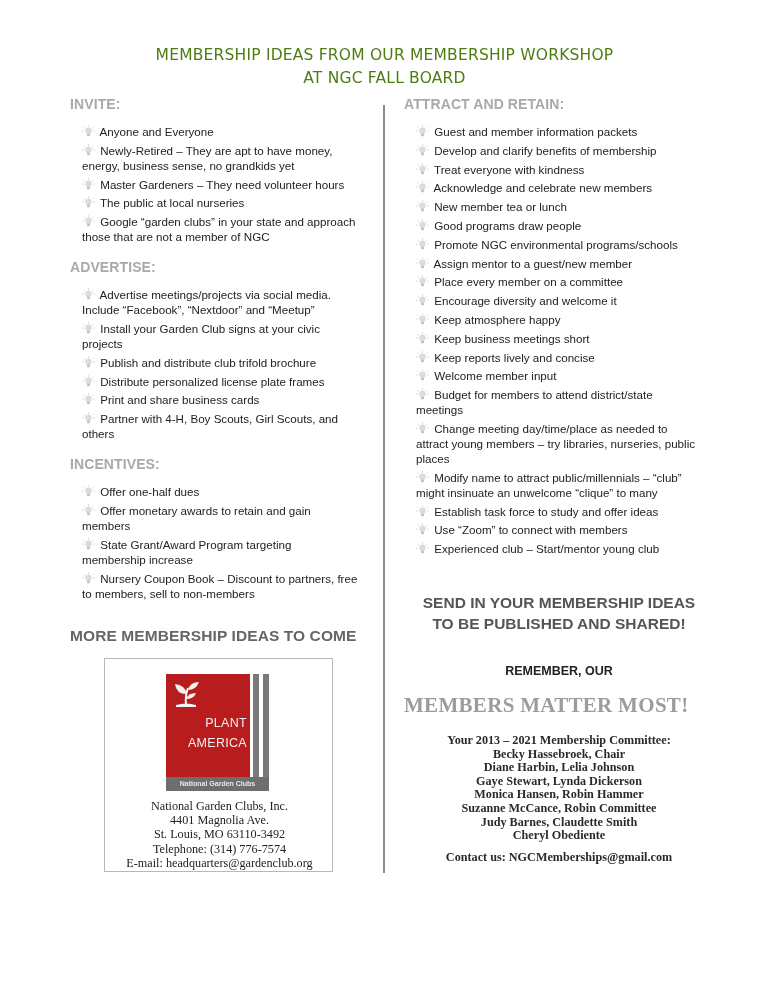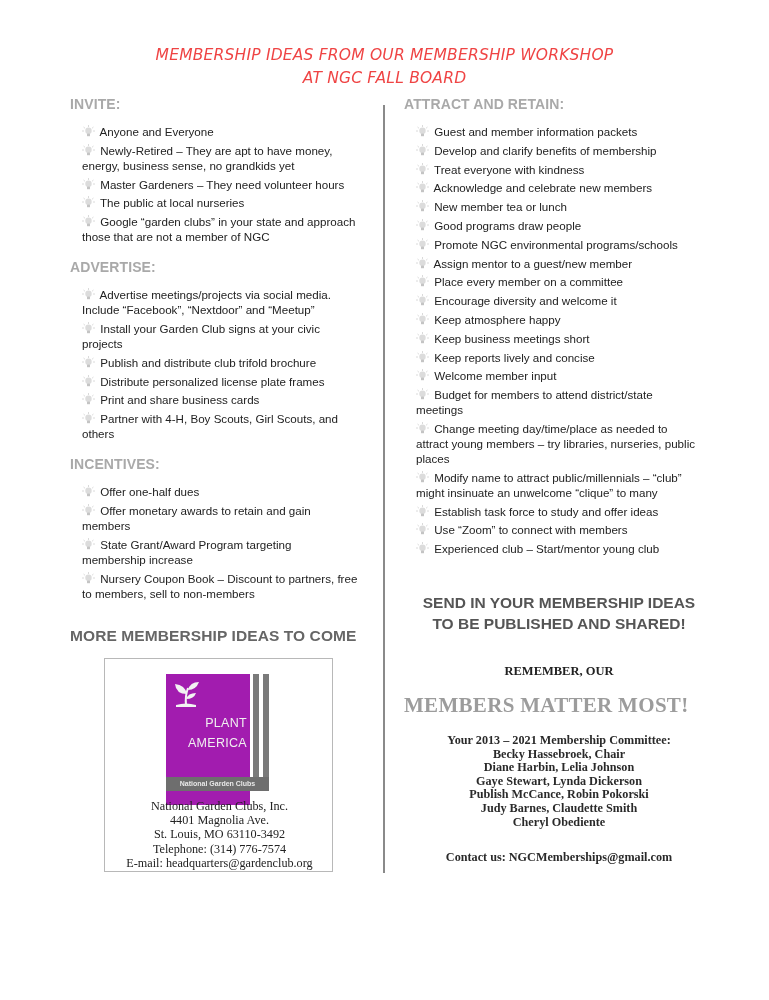--- a/index.html
+++ b/index.html
@@ -1,42 +1,42 @@
 <!DOCTYPE html>
 <html><head>
 <meta charset="utf-8">
 <style>
   html, body { margin: 0; padding: 0; background: #ffffff; }
   body { width: 769px; height: 1000px; position: relative; overflow: hidden; color: #1e1e1e; font-family: "Liberation Sans", sans-serif; }
-  .title { position: absolute; top: 44px; left: 0; width: 769px; text-align: center; font-family: "DejaVu Sans", sans-serif; font-size: 15.5px; line-height: 23px; color: #ef4444; letter-spacing: 0.2px; font-style: italic; }
+  .title { position: absolute; top: 44px; left: 0; width: 769px; text-align: center; font-family: "DejaVu Sans", sans-serif; font-size: 15.5px; line-height: 23px; color: #4d7c0f; letter-spacing: 0.2px; }
   .col { position: absolute; top: 96px; }
   .col-left { left: 70px; width: 300px; }
   .col-right { left: 404px; width: 310px; }
   .divider { position: absolute; left: 383px; top: 105px; width: 2px; height: 768px; background: #8a8a8a; }
   .section-head { font-family: "Liberation Sans", sans-serif; font-weight: bold; font-size: 14px; color: #a9a9a9; margin: 0 0 3px 0; letter-spacing: 0.1px; }
   .items { list-style: none; margin: 12px; padding: 0; }
   .item { font-size: 11.6px; line-height: 15px; margin-bottom: 3.8px; color: #222; position: relative; }
   .bulb { display: inline-block; width: 13px; height: 12px; vertical-align: -1px; margin-right: 2px; position: relative; }
   .bulb svg { display: block; }
   .sec { margin-bottom: 15px; }
   .more-title { position: absolute; top: 627px; left: 70px; font-weight: bold; font-size: 15.5px; color: #666; letter-spacing: 0.1px; }
   .ngc-box { position: absolute; left: 104px; top: 658px; width: 229px; height: 214px; border: 1.5px solid #b8b8b8; box-sizing: border-box; }
   .logo { position: absolute; left: 61px; top: 15px; width: 103px; height: 117px; }
-  .logo-main { position: absolute; left: 0; top: 0; width: 84px; height: 131px; background: #a21caf; }
+  .logo-main { position: absolute; left: 0; top: 0; width: 84px; height: 103px; background: #b91c1c; }
   .logo-bar1 { position: absolute; left: 87px; top: 0; width: 6px; height: 103px; background: #7a7a7a; }
   .logo-bar2 { position: absolute; left: 97px; top: 0; width: 6px; height: 103px; background: #7a7a7a; }
   .logo-foot { position: absolute; left: 0; top: 103px; width: 103px; height: 14px; background: #6e6e6e; color: #e8e8e8; font-size: 7px; text-align: center; line-height: 14px; font-weight: bold; }
   .logo-text { position: absolute; right: 3px; color: #f0f0f0; font-size: 12.5px; line-height: 16px; text-align: right; letter-spacing: 0.3px; }
   .logo-plant { top: 41px; }
   .logo-america { top: 61px; }
   .logo-sprout { position: absolute; left: 6px; top: 6px; }
   .ngc-addr { position: absolute; left: 0; top: 140px; width: 229px; text-align: center; font-family: "Liberation Serif", serif; font-size: 12.2px; line-height: 14.2px; color: #222; }
   .ngc-addr .org { }
   .send { position: absolute; left: 404px; top: 592px; width: 310px; text-align: center; font-weight: bold; font-size: 15.5px; line-height: 21px; color: #555; }
-  .remember { position: absolute; left: 404px; top: 664px; width: 310px; text-align: center; font-family: Liberation Serif, serif; font-weight: bold; font-size: 12.5px; color: #222; }
+  .remember { position: absolute; left: 404px; top: 664px; width: 310px; text-align: center; font-family: Liberation Sans, sans-serif; font-weight: bold; font-size: 12.5px; color: #222; }
   .mmm { position: absolute; left: 404px; top: 693px; width: 310px; text-align: left; font-family: "Liberation Serif", serif; font-weight: bold; font-size: 21px; color: #9c9c9c; letter-spacing: 0.3px; }
   .committee { position: absolute; left: 404px; top: 734px; width: 310px; text-align: center; font-family: "Liberation Serif", serif; font-weight: bold; font-size: 12.2px; line-height: 13.6px; color: #2a2a2a; }
   .contact { position: absolute; left: 404px; top: 850px; width: 310px; text-align: center; font-family: "Liberation Serif", serif; font-weight: bold; font-size: 12.2px; color: #2a2a2a; }
 </style>
 </head>
 <body>
 
 <div class="title">
   <div>MEMBERSHIP IDEAS FROM OUR MEMBERSHIP WORKSHOP</div>
   <div>AT NGC FALL BOARD</div>
@@ -632,19 +632,20 @@
 
 <div class="remember">REMEMBER, OUR</div>
 <div class="mmm">MEMBERS MATTER MOST!</div>
 
 <div class="committee">
   <div>Your 2013 – 2021 Membership Committee:</div>
   <div id="committeeMembers">
       <div>Becky Hassebroek, Chair</div>
       <div>Diane Harbin, Lelia Johnson</div>
       <div>Gaye Stewart, Lynda Dickerson</div>
-      <div>Publish McCance, Robin Pokorski</div>
+      <div>Monica Hansen, Robin Hammer</div>
+      <div>Suzanne McCance, Robin Committee</div>
       <div>Judy Barnes, Claudette Smith</div>
       <div>Cheryl Obediente</div>
     </div>
 </div>
 
 <div class="contact">Contact us: NGCMemberships@gmail.com</div>
 
 </body></html>

